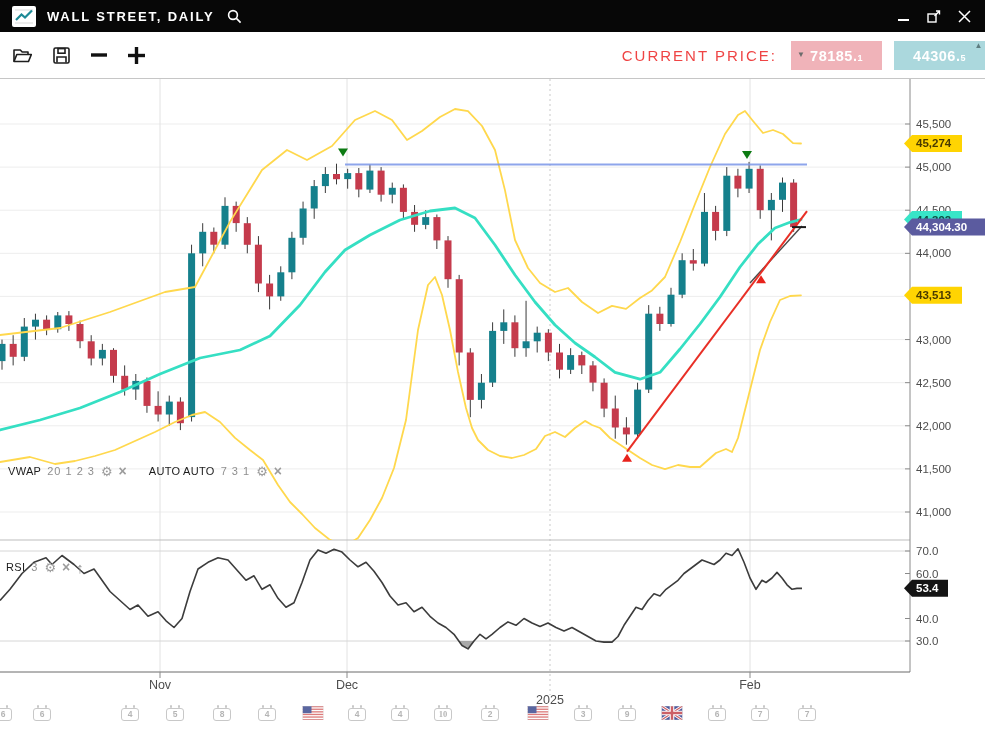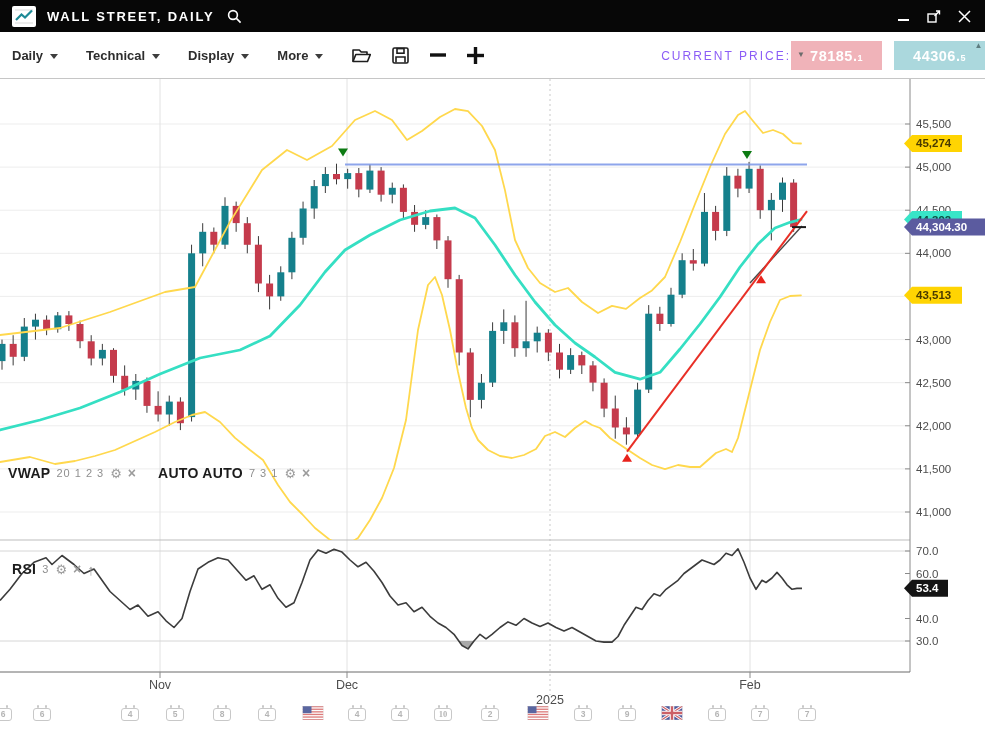--- a/index.html
+++ b/index.html
@@ -12,40 +12,40 @@
   .tb-search{margin-left:13px;display:inline-flex;cursor:pointer}
   .wincontrols{margin-left:auto;display:flex;align-items:center;gap:17px;padding-right:2px}
   .wincontrols span{display:inline-flex;cursor:pointer}
   
   .toolbar{height:47px;background:#fff;border-bottom:1px solid #c6c6c6;display:flex;align-items:center;padding-left:12px;position:relative}
   #menus{display:flex;align-items:center}
   .menu{display:flex;align-items:center;margin-right:28px;font-size:13px;font-weight:700;color:#2d2d2d;cursor:pointer}
   .caret{width:0;height:0;border-left:4px solid transparent;border-right:4px solid transparent;border-top:5px solid #3d3d3d;margin-left:7px;margin-top:2px}
   .tbicon{display:inline-flex;margin-right:21px;cursor:pointer;align-items:center}
   .cp{position:absolute;right:0;top:9px;display:flex;align-items:center}
-  .cp-label{color:#8b5cf6;font-size:12px;letter-spacing:2px;font-weight:400}
+  .cp-label{color:#ef4444;font-size:15px;letter-spacing:2px;margin-right:14px;font-weight:400}
   .price-badge{width:91px;height:29px;display:flex;align-items:center;justify-content:center;color:#fff;
     font-size:14.5px;font-weight:700;letter-spacing:.5px;position:relative}
   .price-badge .dec{font-size:9px;margin-top:4px}
   .bid{background:#f0b3b9;margin-right:12px}
   .ask{background:#abd8dd}
   .arr{position:absolute;font-size:8px;line-height:8px}
   .bid .arr{left:6px;top:10px;color:#6b6b6b}
   .ask .arr{right:2px;top:1px;color:#5e7d80}
   
   .chart-wrap{position:relative;width:985px;height:650px;background:#fff;overflow:hidden}
   #chart-svg{position:absolute;left:0;top:0;font-family:"Liberation Sans",sans-serif}
   .ind-row{position:absolute;display:flex;align-items:center;gap:6px;white-space:nowrap;font-size:11px;color:#8f8f8f;z-index:3}
-  .ind-row b{color:#1c1c1c;font-size:14px;font-weight:700;letter-spacing:.3px}
+  .ind-row b{color:#1c1c1c;font-size:11px;font-weight:400;letter-spacing:.3px}
   .ind-row .params{color:#8f8f8f;letter-spacing:1px}
   .icon-btn{color:#9c9c9c;cursor:pointer;font-size:13px;line-height:11px}
   .icon-x{font-weight:700;font-size:14px}
   .gap{width:10px}
   #vwap-row{left:8px;top:386px}
-  #rsi-row{left:12px;top:482px}
+  #rsi-row{left:6px;top:482px}
   
   #events{position:absolute;left:0;top:625px;width:985px;height:24px;z-index:2}
   .cal{position:absolute;top:4px;width:18px;height:13px;border:1.5px solid #c8c8c8;border-radius:3px;
     transform:translateX(-50%);color:#b5b5b5;font-size:8.5px;font-weight:700;text-align:center;line-height:11px;cursor:pointer}
   .cal i{position:absolute;top:-4.5px;width:2px;height:3px;background:#c8c8c8;border-radius:1px}
   .cal i.l{left:3px}.cal i.r{right:3px}
   .flag{position:absolute;top:2px;transform:translateX(-50%);cursor:pointer;display:inline-flex}
 </style>
 </head>
 <body>
@@ -82,38 +82,20 @@
     </span>
     <span>
       <svg width="13" height="13" viewBox="0 0 13 13">
           <path d="M1,1 L12,12 M12,1 L1,12" stroke="#fff" stroke-width="1.5"></path>
         </svg>
     </span>
   </div>
 </div>
 
 <div class="toolbar">
-  <div id="menus">
-      <div class="menu">
-        <span>Daily</span>
-        <i class="caret"></i>
-      </div>
-      <div class="menu">
-        <span>Technical</span>
-        <i class="caret"></i>
-      </div>
-      <div class="menu">
-        <span>Display</span>
-        <i class="caret"></i>
-      </div>
-      <div class="menu">
-        <span>More</span>
-        <i class="caret"></i>
-      </div>
-    </div>
   <span class="tbicon">
     <svg width="20" height="17" viewBox="0 0 20 17" fill="none" stroke="#1e1e1e" stroke-width="1.6" stroke-linejoin="round">
       <path d="M2,14.5 V3 H8.3 L10.2,5 H16 V7.5"></path>
         <path d="M2,14.5 L4.8,7.5 H19.3 L16.5,14.5 Z"></path>
     </svg>
   </span>
   <span class="tbicon">
     <svg width="17" height="17" viewBox="0 0 17 17" fill="none" stroke="#1e1e1e" stroke-width="1.6">
       <rect x="1" y="1" width="15" height="15" rx="1.5"></rect>
         <rect x="5" y="1.6" width="7" height="4.6"></rect>

